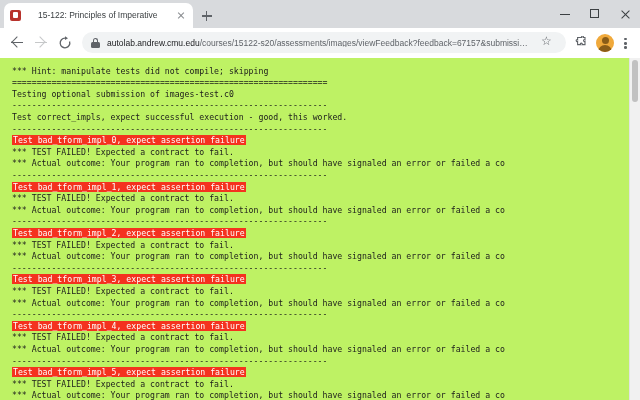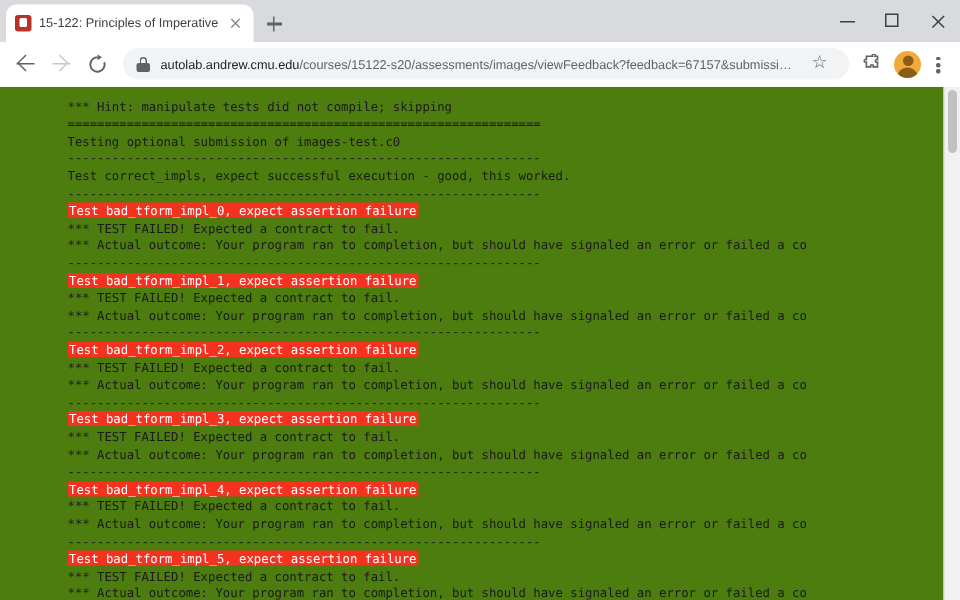--- a/index.html
+++ b/index.html
@@ -29,21 +29,21 @@
   }
   .tab {
     height: 25px;
     max-width: 190px;
     min-width: 120px;
     background: #ffffff;
     border-radius: 7px 7px 0 0;
     display: flex;
     align-items: center;
     padding: 0 6px;
-    gap: 5px;
+    gap: 17px;
     position: relative;
   }
   .favicon {
     width: 11px; height: 11px;
     flex: 0 0 11px;
     border-radius: 2px;
     background: #b8322c;
     position: relative;
   }
   .favicon::after {
@@ -239,25 +239,24 @@
     border-radius: 50%;
     background: #5f6368;
   }
   .menu-dots i:nth-child(1) { top: 5px; }
   .menu-dots i:nth-child(2) { top: 9.2px; }
   .menu-dots i:nth-child(3) { top: 13.4px; }
 
   
   .viewport {
     flex: 1 1 auto;
-    background: #4d7c0f;
-    position: relative;
-    overflow: hidden;
-    display: flex;
-    padding-left: 33px;
+    background: #bef264;
+    position: relative;
+    overflow: hidden;
+    display: flex;
   }
   .content {
     flex: 1 1 auto;
     padding: 8px 0 0 12px;
     overflow: hidden;
   }
   pre.term {
     margin: 0;
     font-family: "DejaVu Sans Mono", "Liberation Mono", monospace;
     font-size: 8.2px;

